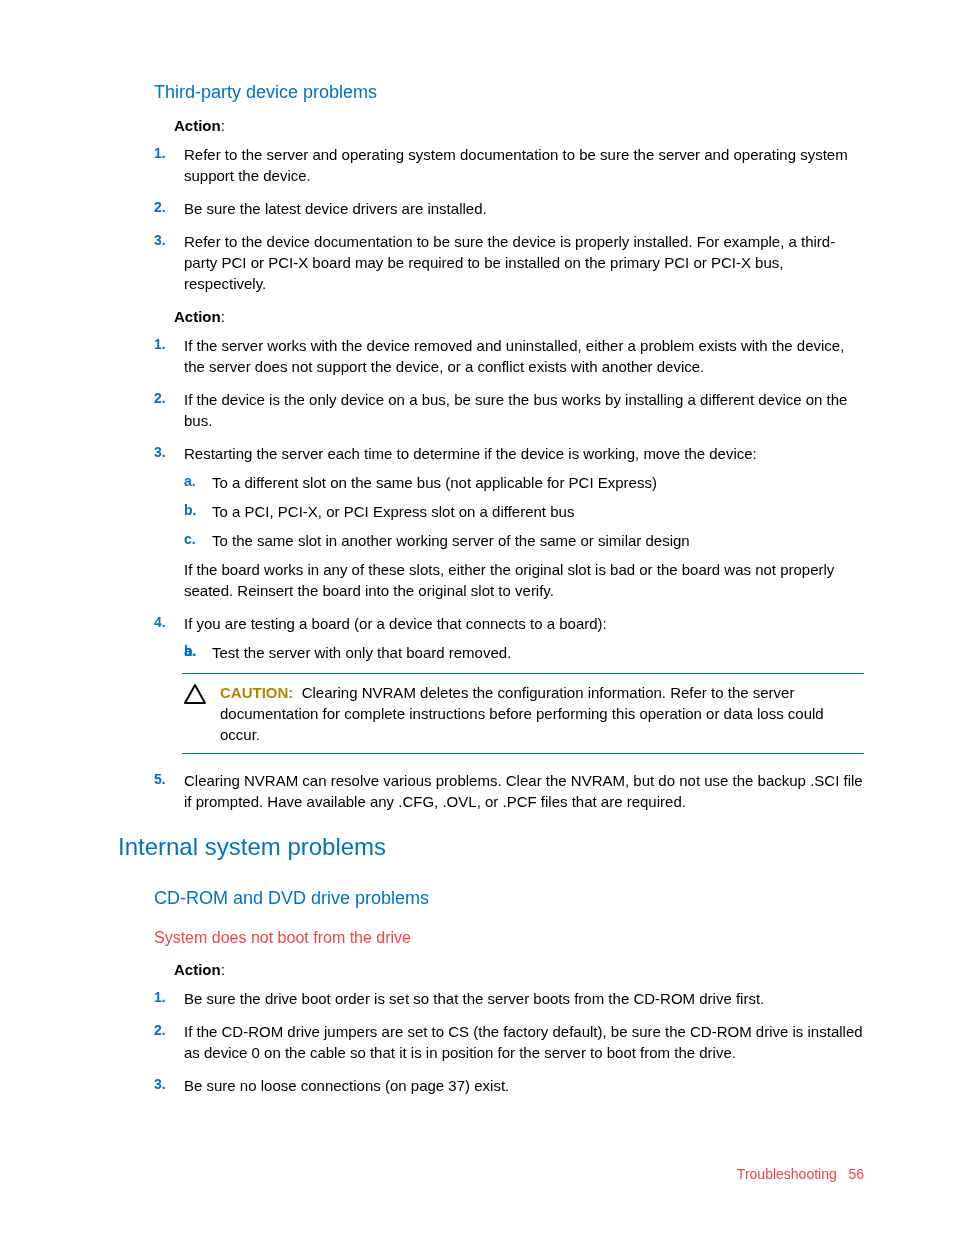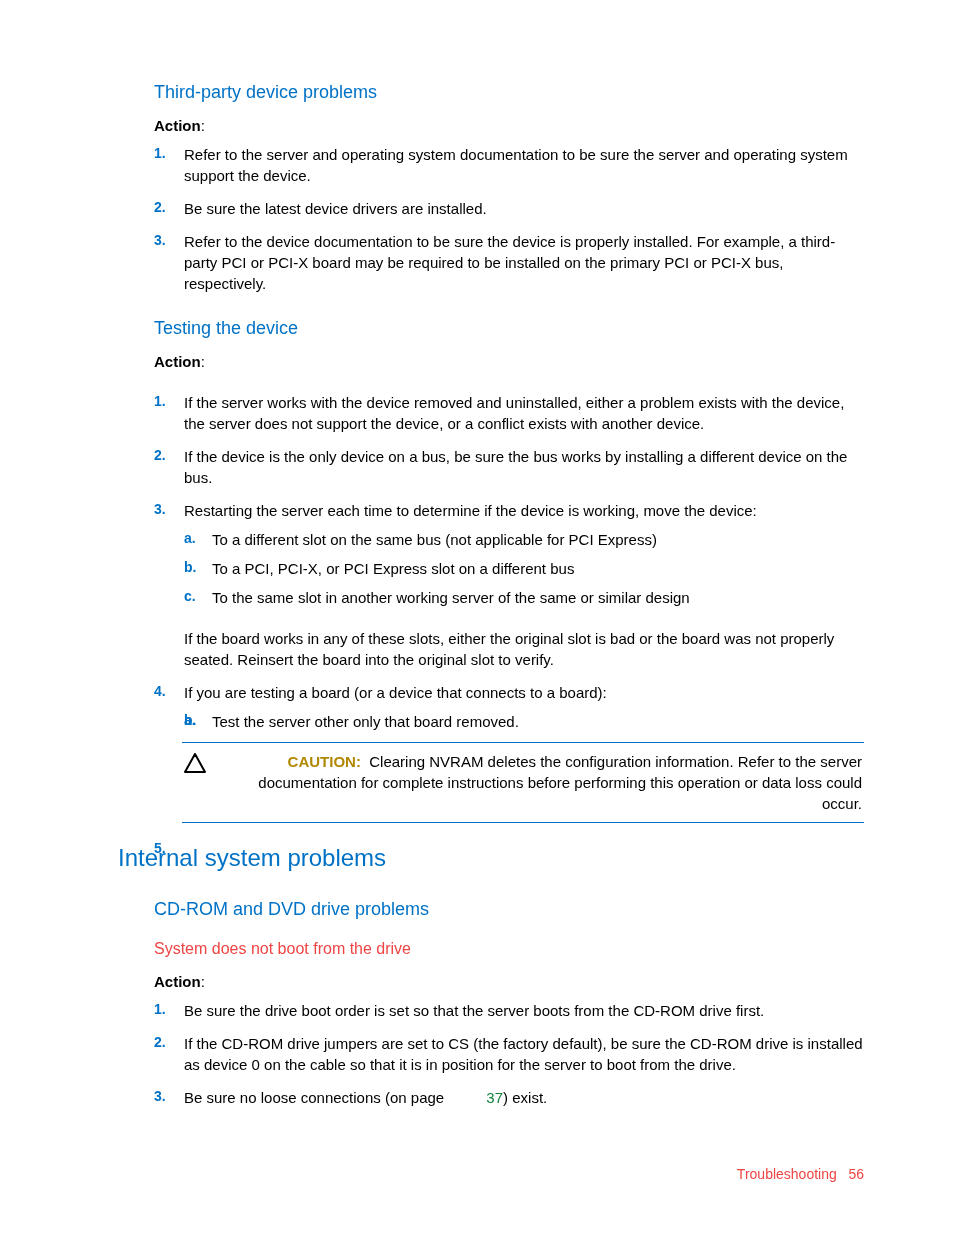--- a/index.html
+++ b/index.html
@@ -33,21 +33,21 @@
     font-family: "Segoe UI", Arial, sans-serif;
   }
   .h4 {
     color: #ef4444;
     font-size: 16px;
     font-weight: normal;
     margin: 16px 0 10px 36px;
     font-family: "Segoe UI", Arial, sans-serif;
   }
   .action {
-    margin: 6px 0 8px 36px;
+    margin: 6px 0 8px 56px;
     font-size: 15px;
   }
   .action b { font-weight: bold; }
   ol.num {
     list-style: none;
     padding: 0;
     margin: 0 0 0 36px;
   }
   ol.num > li {
     position: relative;
@@ -74,46 +74,44 @@
   }
   ol.alpha > li .marker {
     position: absolute;
     left: 0;
     top: 0;
     color: #0072C6;
     font-weight: bold;
     font-size: 14px;
   }
   .after-sub {
-    margin-top: 20px;
+    margin-top: 8px;
   }
   .caution-box {
     border-top: 1px solid #0072C6;
     border-bottom: 1px solid #0072C6;
     margin: 10px 0 16px -2px;
     padding: 8px 2px 8px 2px;
     display: flex;
   }
   .caution-icon {
     flex: 0 0 36px;
     padding-top: 2px;
   }
   .caution-icon svg { display:block; }
   .caution-text {
     flex: 1;
     font-size: 15px;
-    text-align: right;
   }
   .caution-text .cap {
     color: #B08800;
     font-weight: bold;
   }
   .link {
-    color: #15803d;
-    margin-left: 38px;
+    color: #000000;
   }
   .footer {
     position: absolute;
     right: 90px;
     bottom: 50px;
     font-size: 14px;
     color: #ef4444;
   }
 </style>
 </head>
@@ -122,21 +120,20 @@
 <div class="page">
 
   <div class="h3" style="margin-top:0">Third-party device problems</div>
   <div class="action"><b>Action</b>:</div>
   <ol class="num">
     <li><span class="marker">1.</span><span>Refer to the server and operating system documentation to be sure the server and operating system support the device.</span></li>
     <li><span class="marker">2.</span><span>Be sure the latest device drivers are installed.</span></li>
     <li><span class="marker">3.</span><span>Refer to the device documentation to be sure the device is properly installed. For example, a third-party PCI or PCI-X board may be required to be installed on the primary PCI or PCI-X bus, respectively.</span></li>
   </ol>
 
-  <div class="h3">Testing the device</div>
   <div class="action"><b>Action</b>:</div>
   <ol class="num">
     <li>
         <span class="marker">1.</span>
       <div class="after-sub">If the server works with the device removed and uninstalled, either a problem exists with the device, the server does not support the device, or a conflict exists with another device.</div>
     </li>
     <li><span class="marker">2.</span><span>If the device is the only device on a bus, be sure the bus works by installing a different device on the bus.</span></li>
     <li>
         <span class="marker">3.</span>
       <div>Restarting the server each time to determine if the device is working, move the device:</div>
@@ -145,35 +142,35 @@
         <li><span class="marker">b.</span><span>To a PCI, PCI-X, or PCI Express slot on a different bus</span></li>
         <li><span class="marker">c.</span><span>To the same slot in another working server of the same or similar design</span></li>
       </ol>
       <div class="after-sub">If the board works in any of these slots, either the original slot is bad or the board was not properly seated. Reinsert the board into the original slot to verify.</div>
     </li>
     <li>
         <span class="marker">4.</span>
       <div>If you are testing a board (or a device that connects to a board):</div>
       <ol class="alpha">
         <li><span class="marker">a.</span></li>
-        <li><span class="marker">b.</span><span>Test the server other only that board removed.</span></li>
+        <li><span class="marker">b.</span><span>Test the server with only that board removed.</span></li>
       </ol>
       <div class="caution-box">
         <div class="caution-icon">
           <svg width="22" height="20" viewBox="0 0 22 20">
               <path d="M11 1 L21 19 L1 19 Z" fill="none" stroke="#000" stroke-width="2" stroke-linejoin="round"></path>
             </svg>
         </div>
         <div class="caution-text">
           <span class="cap">CAUTION:</span>
           <span>&nbsp;</span><span>Clearing NVRAM deletes the configuration information. Refer to the server documentation for complete instructions before performing this operation or data loss could occur.</span>
         </div>
       </div>
     </li>
-    <li><span class="marker">5.</span></li>
+    <li><span class="marker">5.</span><span>Clearing NVRAM can resolve various problems. Clear the NVRAM, but do not use the backup .SCI file if prompted. Have available any .CFG, .OVL, or .PCF files that are required.</span></li>
   </ol>
 
   <div class="h2">Internal system problems</div>
   <div class="h3">CD-ROM and DVD drive problems</div>
   <div class="h4">System does not boot from the drive</div>
   <div class="action"><b>Action</b>:</div>
   <ol class="num">
     <li><span class="marker">1.</span><span>Be sure the drive boot order is set so that the server boots from the CD-ROM drive first.</span></li>
     <li><span class="marker">2.</span><span>If the CD-ROM drive jumpers are set to CS (the factory default), be sure the CD-ROM drive is installed as device 0 on the cable so that it is in position for the server to boot from the drive.</span></li>
     <li><span class="marker">3.</span>

